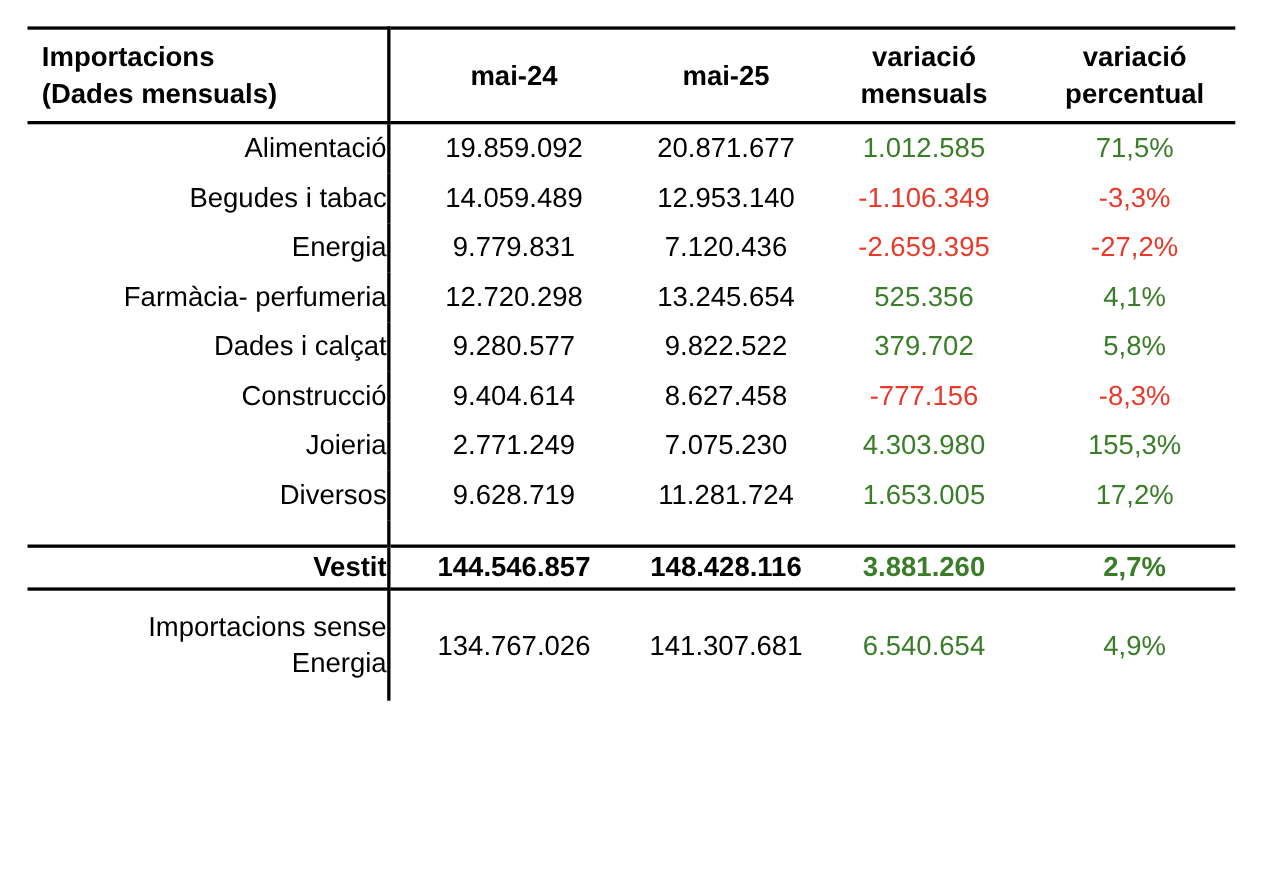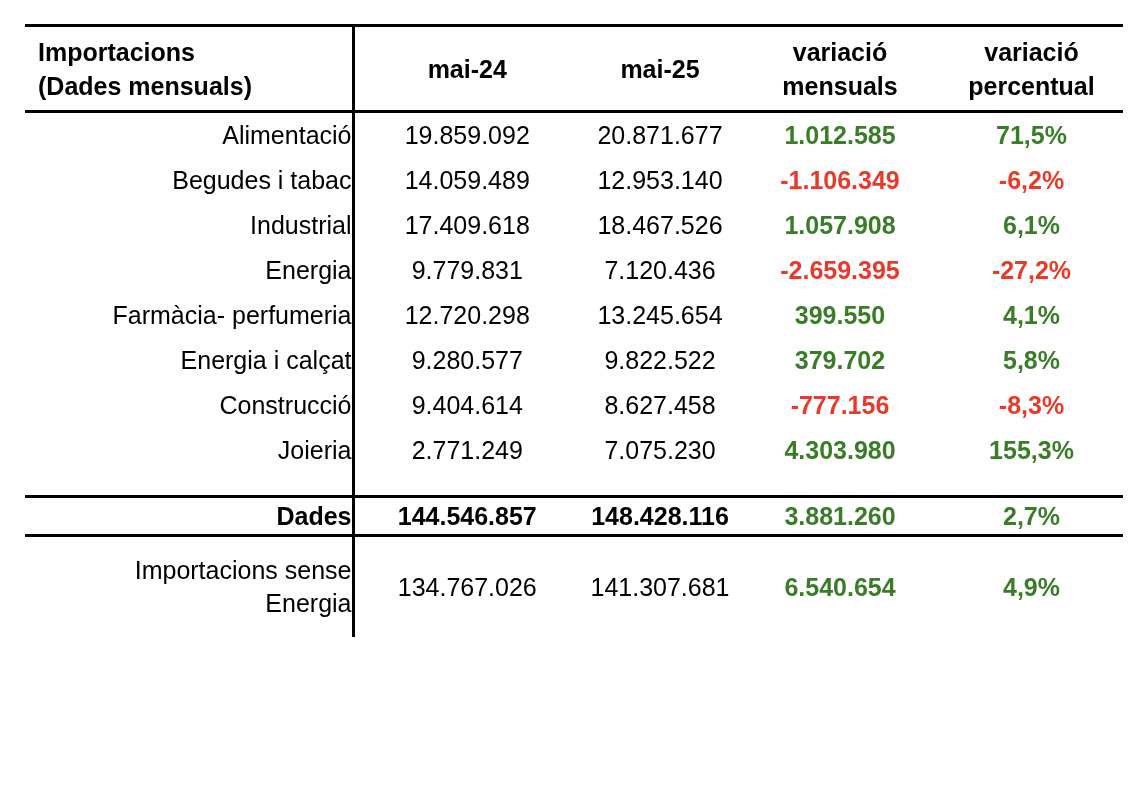--- a/index.html
+++ b/index.html
@@ -45,21 +45,21 @@
     padding: 0;
   }
   th.rowhead { text-align: left; padding-left: 13px; }
 
   .rowhead, .labelcell { border-right: 3px solid var(--border); }
 
   td { vertical-align: middle; padding: 0; }
   .data-row td { height: 45px; }
   .labelcell { text-align: right; padding-left: 13px; }
   .num { text-align: center; }
-  .var { font-weight: bold; }
+  .var { font-weight: normal; }
   .pos { color: var(--positive); }
   .neg { color: var(--negative); }
 
   .spacer-row td { height: 22px; }
 
   .total-row td {
     border-top: 3px solid var(--border);
     border-bottom: 3px solid var(--border);
     height: 36px;
     font-weight: bold;
@@ -105,72 +105,72 @@
     <td class="num">19.859.092</td>
     <td class="num">20.871.677</td>
     <td class="num var pos">1.012.585</td>
     <td class="num var pos">71,5%</td>
   </tr>
         <tr class="data-row">
     <td class="labelcell">Begudes i tabac</td>
     <td class="num">14.059.489</td>
     <td class="num">12.953.140</td>
     <td class="num var neg">-1.106.349</td>
-    <td class="num var neg">-6,2%</td>
-  </tr>
-        <tr class="data-row">
-    <td class="labelcell">Industrial</td>
-    <td class="num">17.409.618</td>
-    <td class="num">18.467.526</td>
-    <td class="num var pos">1.057.908</td>
-    <td class="num var pos">6,1%</td>
+    <td class="num var neg">-3,3%</td>
   </tr>
         <tr class="data-row">
     <td class="labelcell">Energia</td>
     <td class="num">9.779.831</td>
     <td class="num">7.120.436</td>
     <td class="num var neg">-2.659.395</td>
     <td class="num var neg">-27,2%</td>
   </tr>
         <tr class="data-row">
     <td class="labelcell">Farmàcia- perfumeria</td>
     <td class="num">12.720.298</td>
     <td class="num">13.245.654</td>
-    <td class="num var pos">399.550</td>
+    <td class="num var pos">525.356</td>
     <td class="num var pos">4,1%</td>
   </tr>
         <tr class="data-row">
-    <td class="labelcell">Energia i calçat</td>
+    <td class="labelcell">Dades i calçat</td>
     <td class="num">9.280.577</td>
     <td class="num">9.822.522</td>
     <td class="num var pos">379.702</td>
     <td class="num var pos">5,8%</td>
   </tr>
         <tr class="data-row">
     <td class="labelcell">Construcció</td>
     <td class="num">9.404.614</td>
     <td class="num">8.627.458</td>
     <td class="num var neg">-777.156</td>
     <td class="num var neg">-8,3%</td>
   </tr>
         <tr class="data-row">
     <td class="labelcell">Joieria</td>
     <td class="num">2.771.249</td>
     <td class="num">7.075.230</td>
     <td class="num var pos">4.303.980</td>
     <td class="num var pos">155,3%</td>
   </tr>
+        <tr class="data-row">
+    <td class="labelcell">Diversos</td>
+    <td class="num">9.628.719</td>
+    <td class="num">11.281.724</td>
+    <td class="num var pos">1.653.005</td>
+    <td class="num var pos">17,2%</td>
+  </tr>
       </tbody>
     <tbody>
       <tr class="spacer-row">
         <td class="labelcell"></td>
         <td colspan="4"></td>
       </tr>
       <tr class="total-row">
-        <td class="labelcell">Dades</td>
+        <td class="labelcell">Vestit</td>
         <td class="num">144.546.857</td>
         <td class="num">148.428.116</td>
         <td class="num var pos">3.881.260</td>
         <td class="num var pos">2,7%</td>
       </tr>
       <tr class="extra-row">
         <td class="labelcell">
           <span class="hline">Importacions sense</span>
           <span class="hline">Energia</span>
         </td>

